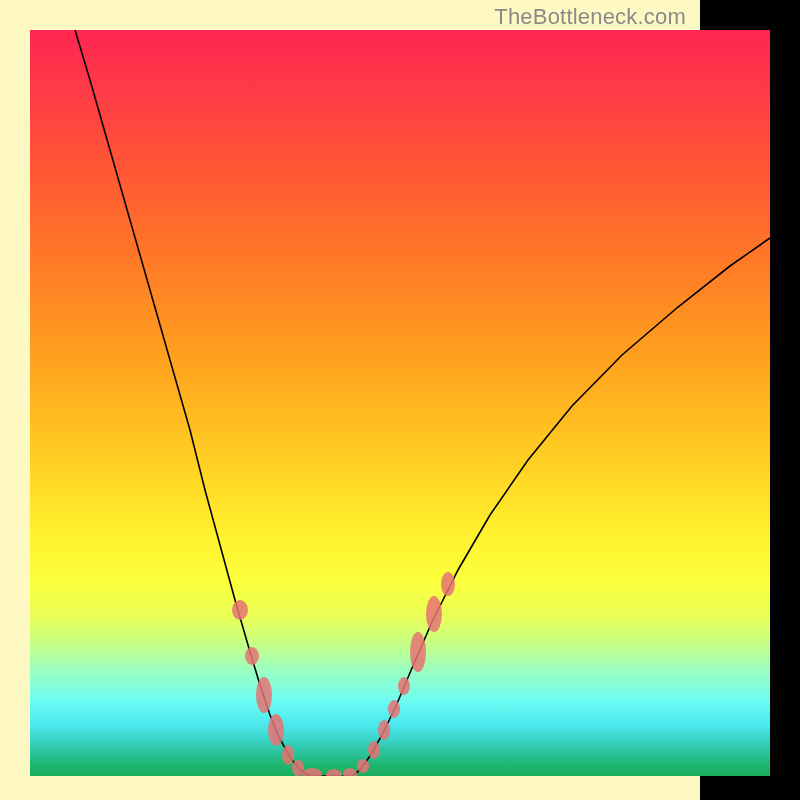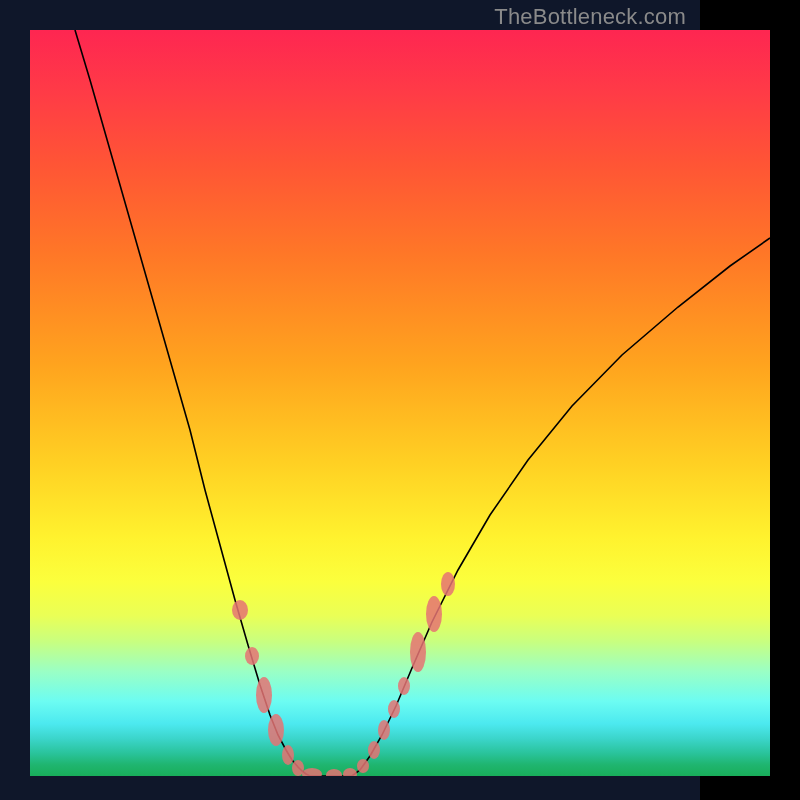--- a/index.html
+++ b/index.html
@@ -7,21 +7,21 @@
     padding: 0;
     width: 800px;
     height: 800px;
     overflow: hidden;
     background: #000;
   }
   .stage {
     position: relative;
     width: 700px;
     height: 800px;
-    background: #0f172a;
+    background: #fef9c3;
   }
   .plot-area {
     position: absolute;
     left: 30px;
     top: 30px;
     width: 740px;
     height: 746px;
     background: linear-gradient(to bottom,
       #fe2651 0%,
       #ff3a47 8%,

